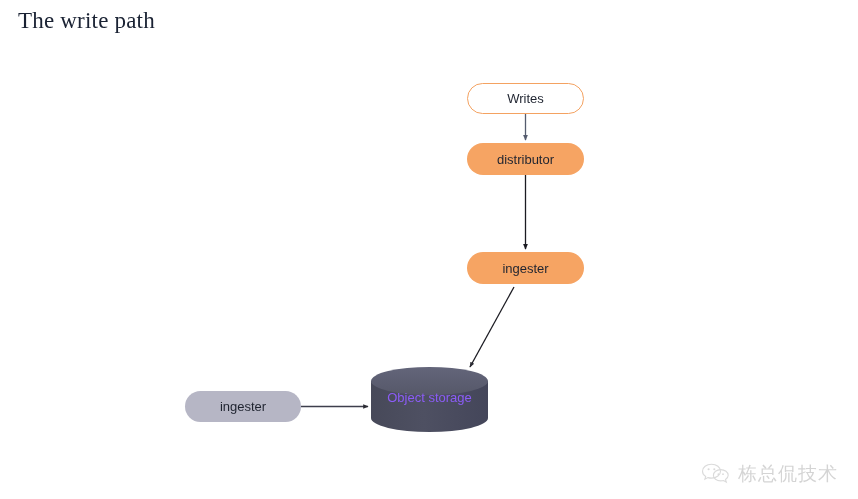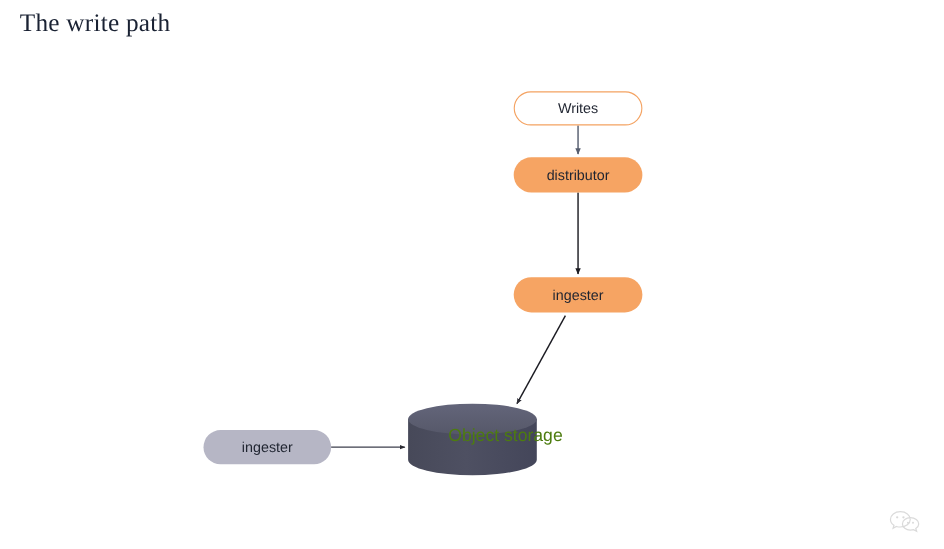--- a/index.html
+++ b/index.html
@@ -85,23 +85,22 @@
     width: 116px;
     height: 31px;
     background: #b6b6c5;
     color: #1f2430;
   }
   .cyl-label {
     left: 371px;
     top: 386px;
     width: 117px;
     height: 22px;
-    color: #4d7c0f;
-    font-size: 16px;
-    padding-left: 30px;
+    color: #8b5cf6;
+    font-size: 13px;
   }
   #watermark {
     position: absolute;
     right: 20px;
     bottom: 12px;
     display: flex;
     align-items: center;
     gap: 7px;
     opacity: 0.42;
     pointer-events: none;
@@ -178,15 +177,16 @@
 
   <div id="watermark">
     <svg width="30" height="24" viewBox="0 0 30 24">
       <path d="M10.5 2.2 C5.4 2.2 1.5 5.4 1.5 9.2 C1.5 11.3 2.7 13.2 4.7 14.5 L3.9 17.2 L6.9 15.6 C8 15.9 9.2 16.1 10.5 16.1 C15.6 16.1 19.5 12.9 19.5 9.2 C19.5 5.4 15.6 2.2 10.5 2.2 Z" fill="none" stroke="#a8a8a8" stroke-width="1.1"></path>
       <circle cx="7.6" cy="7.3" r="1.05" fill="#a8a8a8"></circle>
       <circle cx="13.3" cy="7.3" r="1.05" fill="#a8a8a8"></circle>
       <path d="M19.6 7.6 C15.6 7.6 12.4 10.2 12.4 13.3 C12.4 16.4 15.6 18.9 19.6 18.9 C20.6 18.9 21.6 18.8 22.5 18.5 L25.3 20.0 L24.5 17.5 C26.2 16.4 27.2 14.9 27.2 13.3 C27.2 10.2 23.9 7.6 19.6 7.6 Z" fill="none" stroke="#a8a8a8" stroke-width="1.1"></path>
       <circle cx="17.4" cy="12.2" r="0.9" fill="#a8a8a8"></circle>
       <circle cx="22.0" cy="12.2" r="0.9" fill="#a8a8a8"></circle>
     </svg>
+    <span class="wm-text">栋总侃技术</span>
   </div>
 
 </div>
 
 </body></html>

